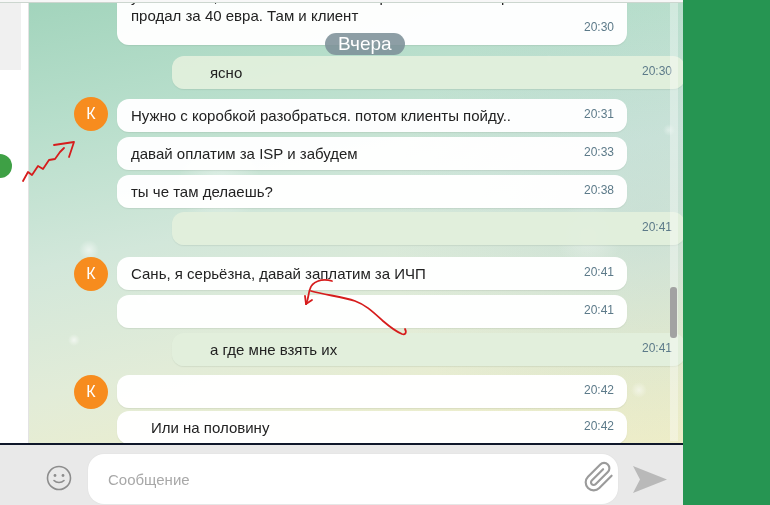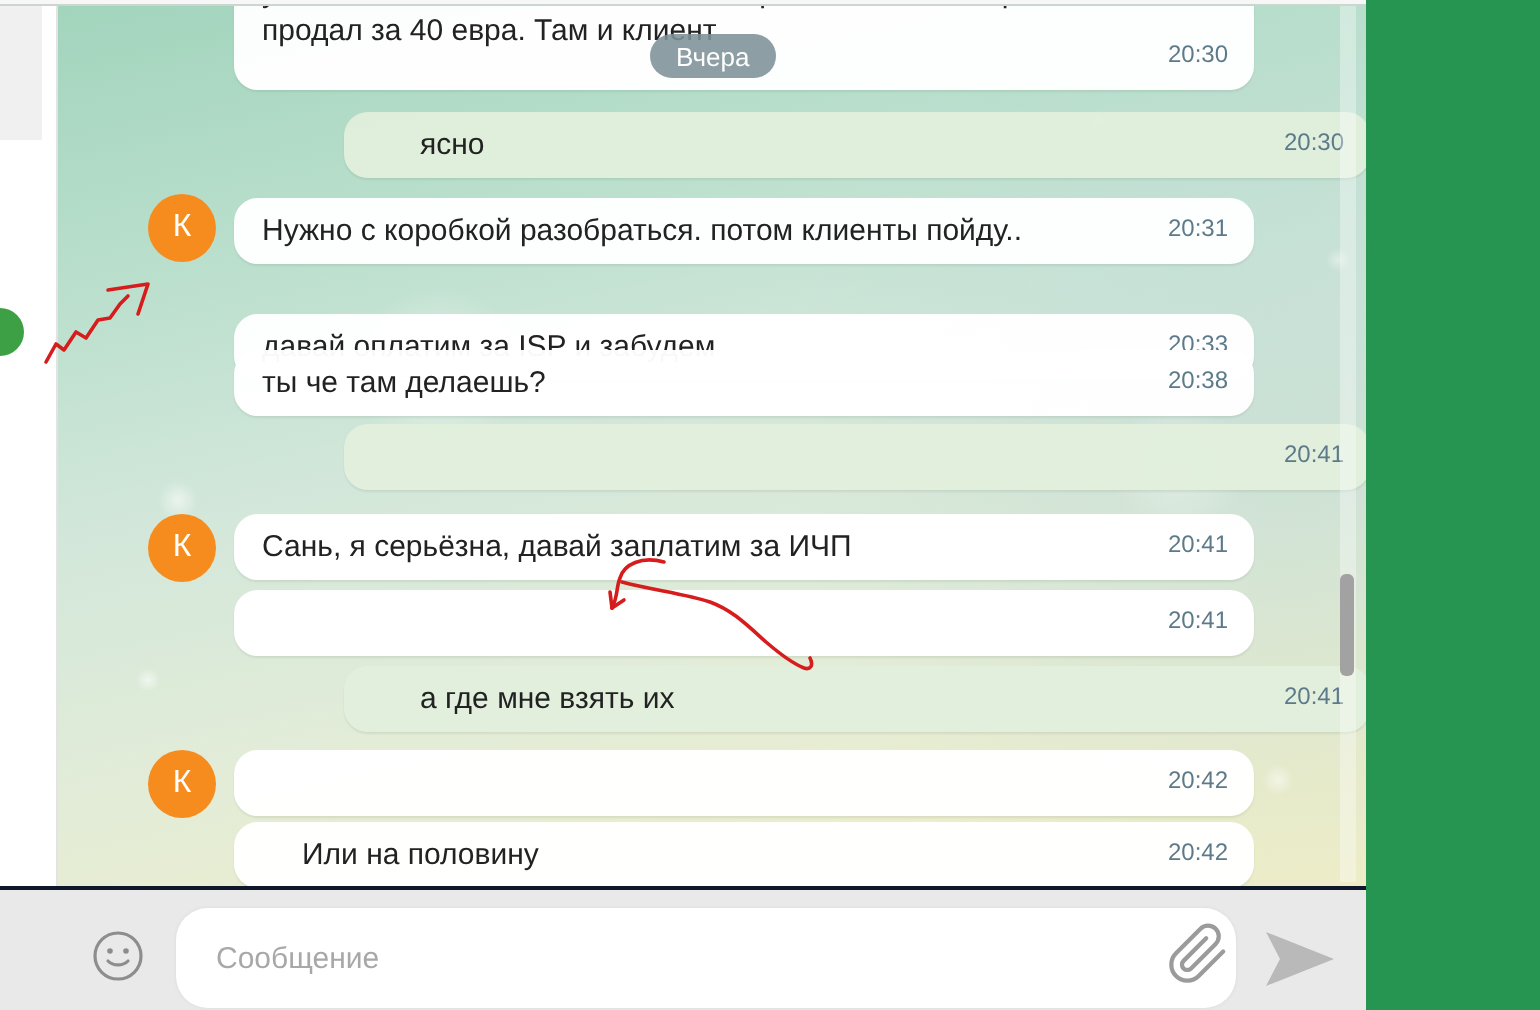--- a/index.html
+++ b/index.html
@@ -30,22 +30,22 @@
   }
   .top-strip{position:absolute;left:0;top:0;width:683px;height:2px;background:#f7f7f7;border-bottom:1px solid #ccd6cf;z-index:6;}
   
   .msg{position:absolute;border-radius:12px;box-shadow:0 1px 1px rgba(90,110,90,0.12);
        font-size:15px;line-height:19px;color:#222;padding:7px 14px;box-sizing:border-box;}
   .msg.in{left:88px;width:510px;background:rgba(255,255,255,0.97);}
   .msg.out{left:143px;width:513px;background:rgba(226,239,220,0.95);padding-left:38px;}
   .msg .time{position:absolute;right:13px;bottom:8px;font-size:12px;color:#5c7a89;}
   .avatar{position:absolute;left:45px;width:34px;height:34px;border-radius:50%;background:#f78c1e;
           color:#fff;font-size:16px;display:flex;align-items:center;justify-content:center;z-index:3;}
-  .date-badge{position:absolute;left:325px;top:17px;height:22px;padding:0 13px;border-radius:11px;
-              background:rgba(125,145,152,0.88);color:#fff;font-size:13px;display:flex;align-items:center;z-index:5;}
+  .date-badge{position:absolute;left:325px;top:33px;height:22px;padding:0 13px;border-radius:11px;
+              background:rgba(125,145,152,0.88);color:#fff;font-size:19px;display:flex;align-items:center;z-index:5;}
   
   .scroll-track{position:absolute;left:641px;top:3px;width:8px;height:438px;background:rgba(255,255,255,0.35);}
   .scroll-thumb{position:absolute;left:641px;top:287px;width:7px;height:51px;border-radius:3px;background:#a2a2a2;z-index:4;}
   
   .composer{position:absolute;left:0;top:443px;width:683px;height:62px;background:#e9e9e9;border-top:2px solid #0f172a;z-index:10;}
   .composer .input-box{position:absolute;left:88px;top:9px;width:530px;height:50px;background:#fff;border-radius:16px;box-shadow:0 0 2px rgba(0,0,0,0.06);}
   .composer input{position:absolute;left:106px;top:11px;width:460px;height:44px;border:none;outline:none;
                   font-size:15px;color:#555;background:transparent;font-family:"Liberation Sans","DejaVu Sans",sans-serif;}
   .composer input::placeholder{color:#a8a8a8;}
   .icon-btn{position:absolute;cursor:pointer;}
@@ -75,21 +75,21 @@
     <span class="time">20:30</span>
   </div>
 
   <div class="avatar" style="top:97px;">
     <span>К</span>
   </div>
   <div class="msg in" style="top:99px;height:33px;">
     <div>Нужно с коробкой разобраться. потом клиенты пойду..</div>
     <span class="time">20:31</span>
   </div>
-  <div class="msg in" style="top:137px;height:33px;margin-top:20px;">
+  <div class="msg in" style="top:137px;height:33px;">
     <div>давай оплатим за ISP и забудем</div>
     <span class="time">20:33</span>
   </div>
   <div class="msg in" style="top:175px;height:33px;">
     <div>ты че там делаешь?</div>
     <span class="time">20:38</span>
   </div>
 
   <div class="msg out" style="top:212px;height:33px;">
     <span class="time">20:41</span>

